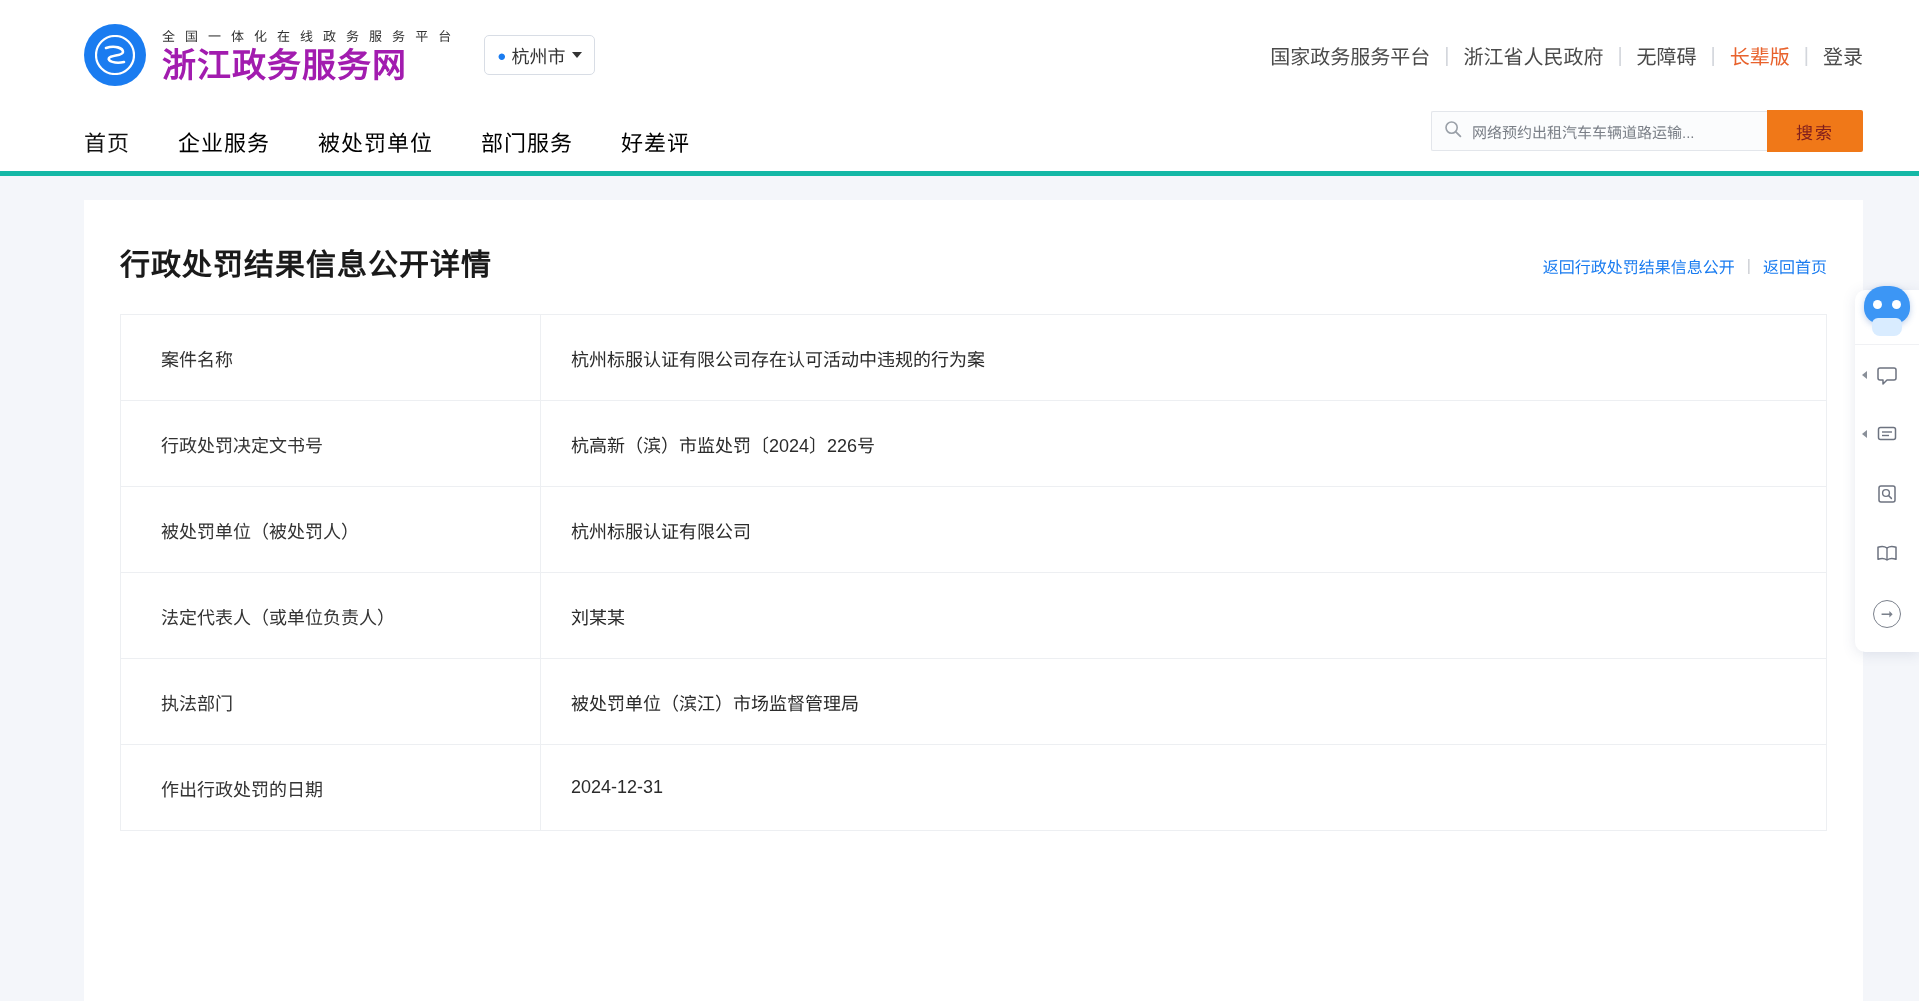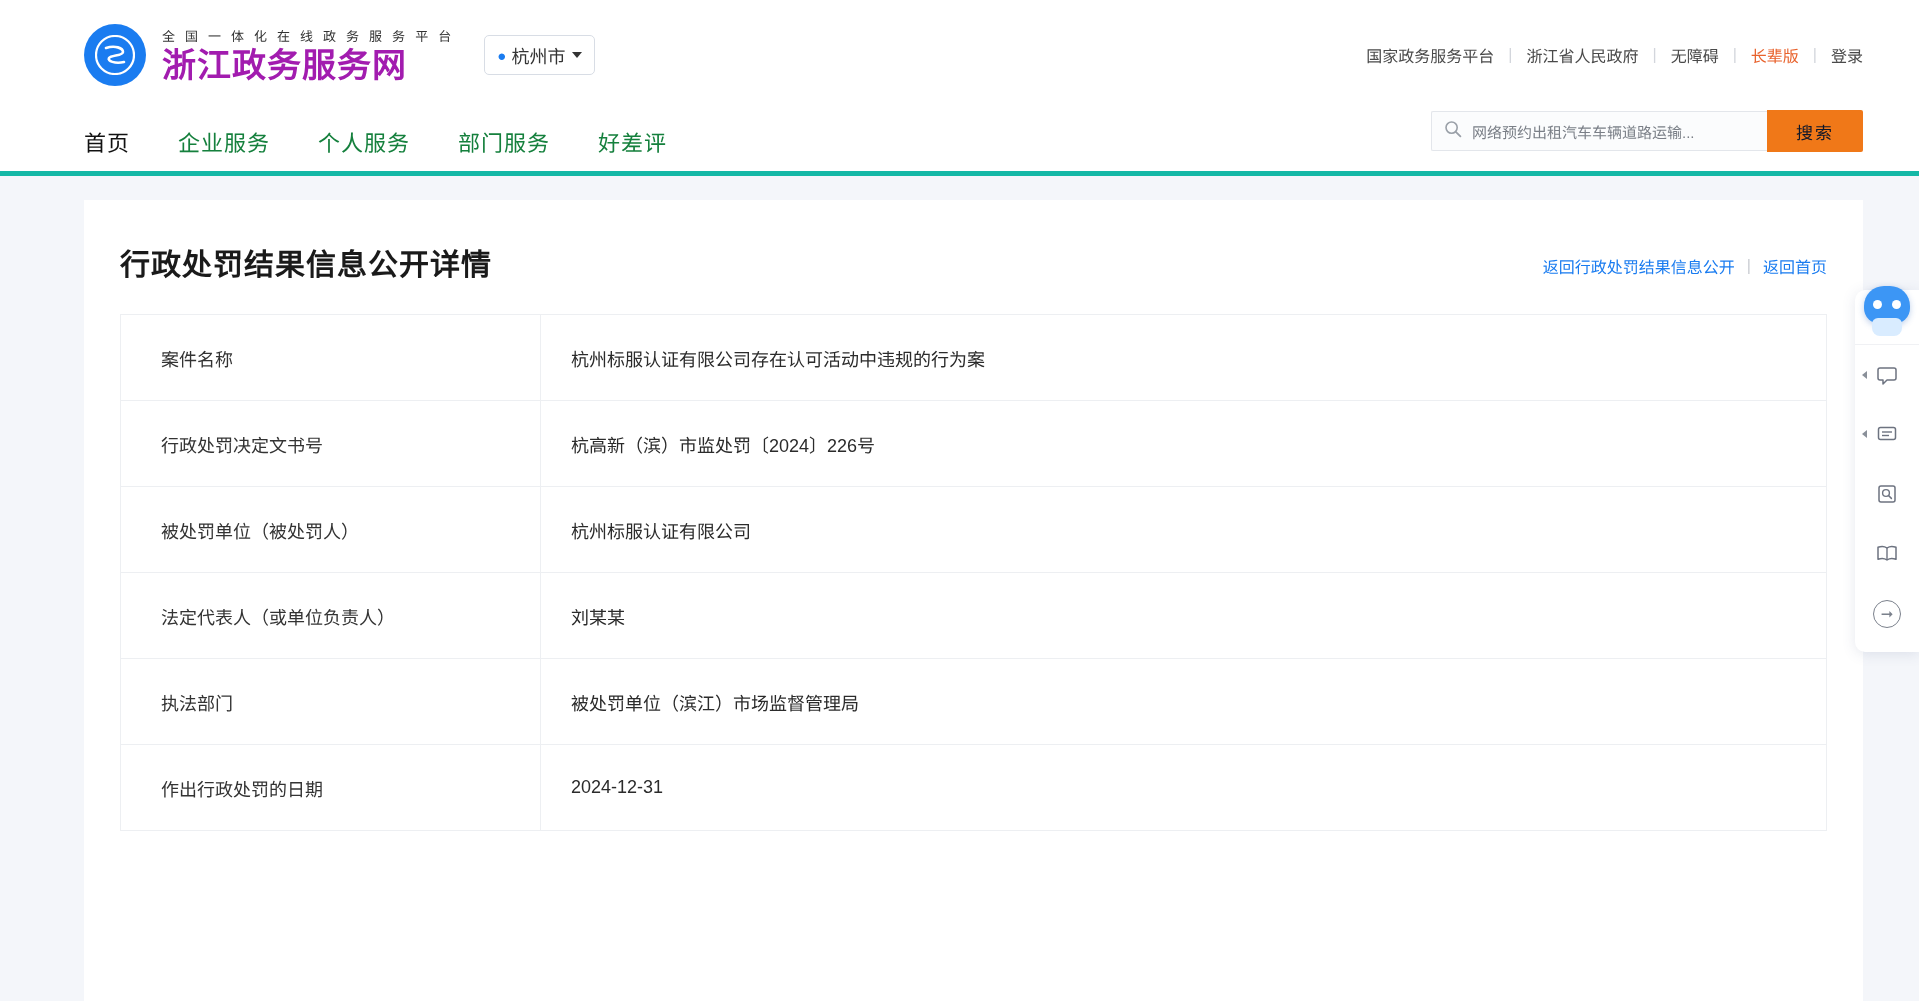--- a/index.html
+++ b/index.html
@@ -66,41 +66,41 @@
     border-left: 5px solid transparent;
     border-right: 5px solid transparent;
     border-top: 6px solid #333;
     margin-left: 2px;
   }
 
   .top-links {
     margin-left: auto;
     display: flex;
     align-items: center;
-    font-size: 16px;
+    font-size: 20px;
     color: #4a4a4a;
     gap: 0;
   }
   .top-links a { color: #4a4a4a; text-decoration: none; white-space: nowrap; }
   .top-links .sep { color: #d3d6dc; margin: 0 14px; }
   .top-links .highlight { color: #e8622c; }
 
   
   .navbar {
     background: #ffffff;
     height: 66px;
     display: flex;
     padding: 0 56px 0 84px;
     border-bottom: 5px solid #14b8a6;
     position: relative;
   }
   .nav-items { display: flex; align-items: center; gap: 48px; }
   .nav-item {
     font-size: 22px;
-    color: #15803d;
+    color: #000000;
     cursor: pointer;
     white-space: nowrap;
     letter-spacing: 1px;
   }
   .nav-item.active { color: #111; font-weight: 500; }
 
   .search-wrap {
     margin-left: auto;
     display: flex;
     align-items: center;
@@ -125,21 +125,21 @@
     background: transparent;
     font-size: 15px;
     color: #7a7f87;
     width: 100%;
     font-family: inherit;
   }
   .search-btn {
     width: 96px;
     height: 42px;
     background: #f07818;
-    color: #0f172a;
+    color: #7f1d1d;
     font-size: 17px;
     border: none;
     cursor: pointer;
     border-radius: 0 2px 2px 0;
     font-family: inherit;
     letter-spacing: 2px;
   }
 
   
   .page-body { padding: 24px 0 0 0; }
@@ -301,21 +301,21 @@
     <a href="#" class="highlight">长辈版</a>
     <span class="sep">|</span>
     <a href="#">登录</a>
   </div>
 </div>
 
 <div class="navbar">
   <div class="nav-items">
     <div class="nav-item active">首页</div>
     <div class="nav-item">企业服务</div>
-    <div class="nav-item">个人服务</div>
+    <div class="nav-item">被处罚单位</div>
     <div class="nav-item">部门服务</div>
     <div class="nav-item">好差评</div>
   </div>
 
   <div class="search-wrap">
     <div class="search-box">
       <span>
         <svg width="18" height="18" viewBox="0 0 18 18">
           <circle cx="7.6" cy="7.6" r="5.6" fill="none" stroke="#9aa0a8" stroke-width="1.6"></circle>
           <line x1="11.8" y1="11.8" x2="16.4" y2="16.4" stroke="#9aa0a8" stroke-width="1.8" stroke-linecap="round"></line>

